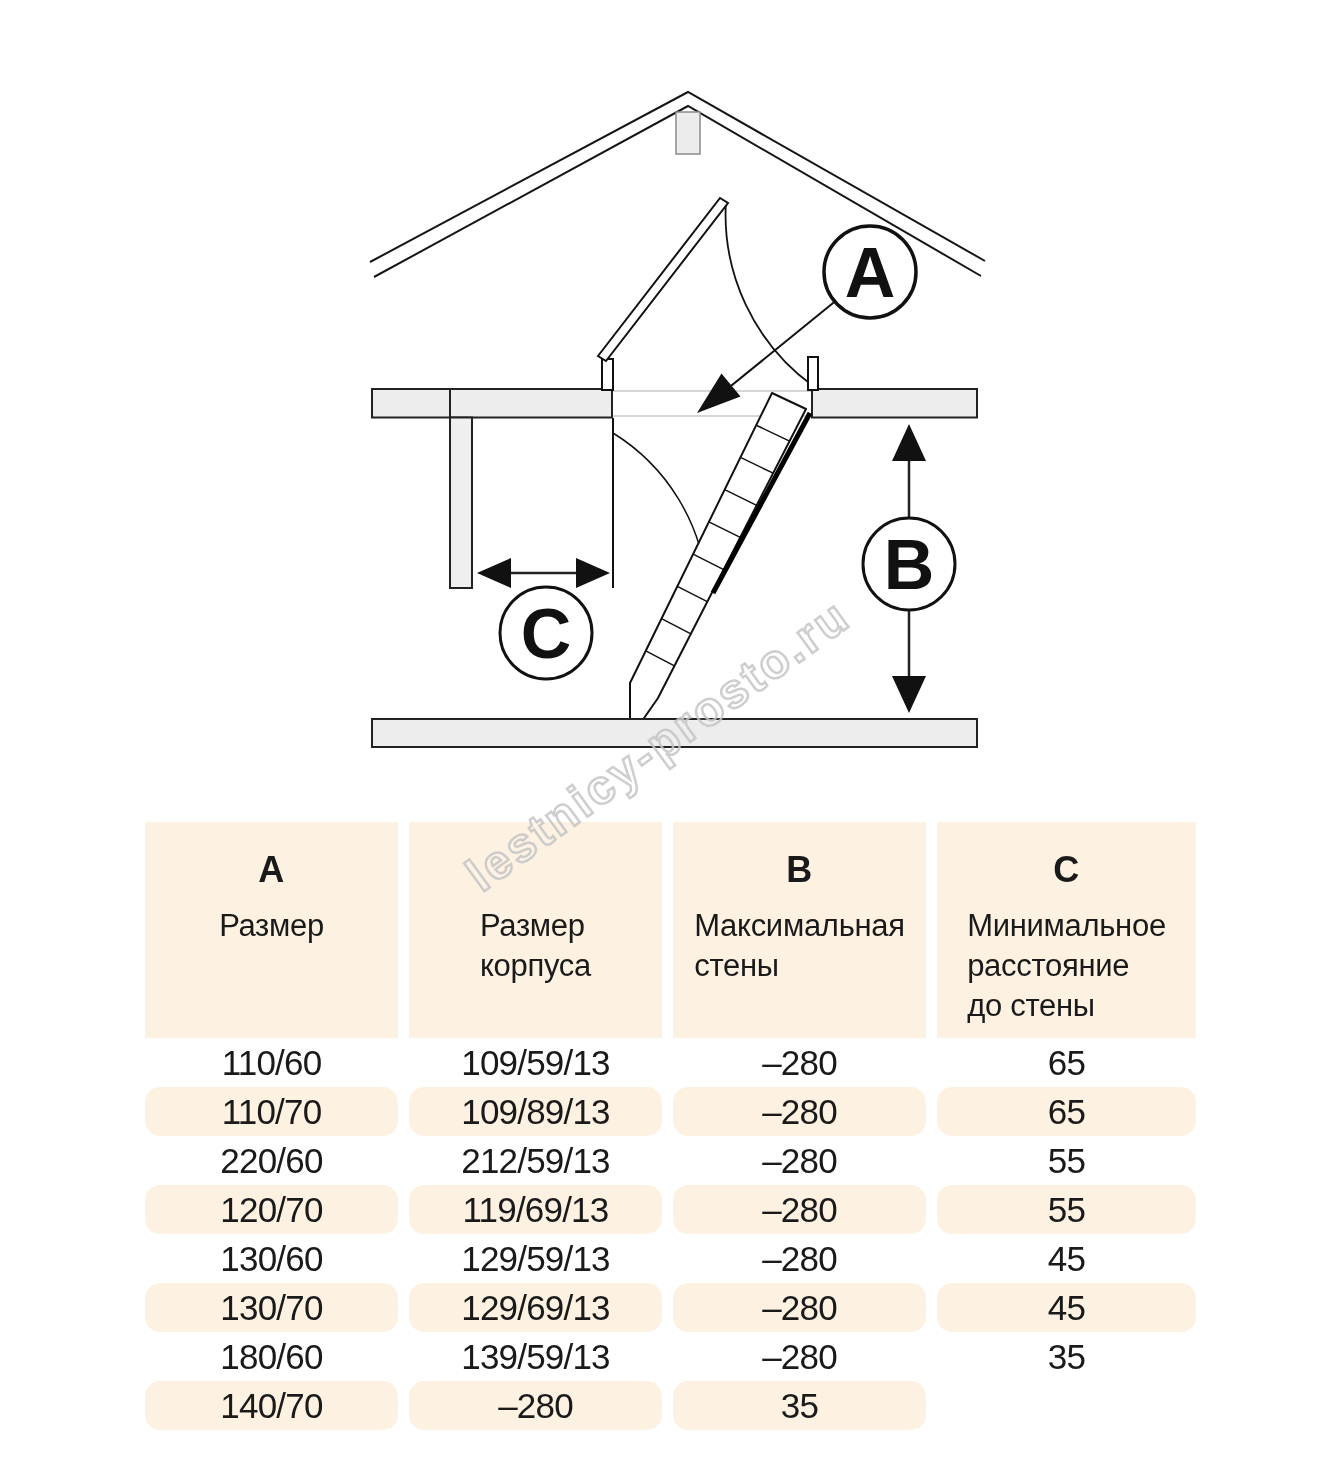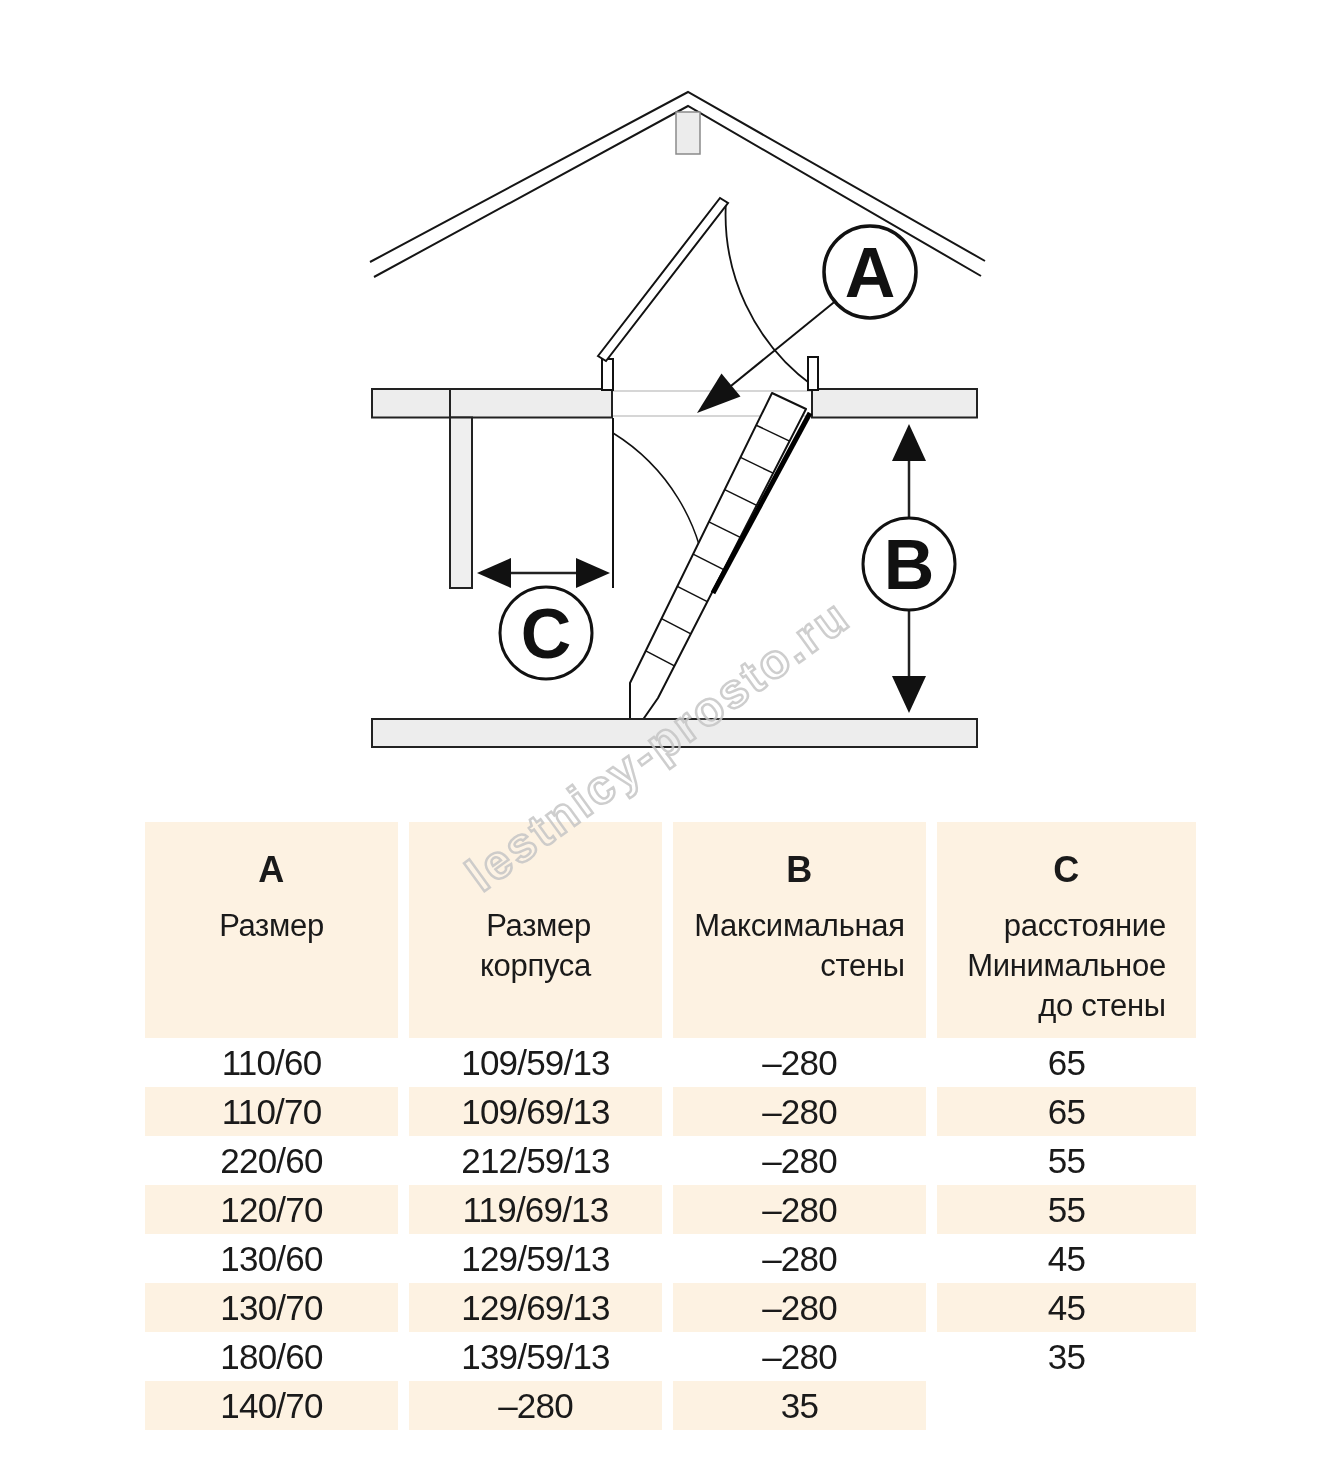--- a/index.html
+++ b/index.html
@@ -12,24 +12,24 @@
              color:rgba(255,255,255,0.12);
              -webkit-text-stroke:2.5px var(--wm,#c6c6c6);
              opacity:.85;pointer-events:none;}
   #spec-table{position:absolute;left:145px;top:822px;z-index:2;
               display:grid;grid-template-columns:253px 253px 253px 259px;
               grid-auto-rows:49px;grid-template-rows:216px;column-gap:11px;}
   .hcell{background:var(--stripe,#fdf2e2);text-align:center;overflow:hidden;}
   .hletter{margin-top:26px;line-height:44px;font-size:36px;font-weight:bold;
            letter-spacing:.5px;min-height:44px;}
   .hdesc{margin-top:14px;line-height:40px;font-size:31px;display:inline-block;
-         text-align:right;letter-spacing:-0.3px;}
+         text-align:left;letter-spacing:-0.3px;}
   .dcell{line-height:49px;font-size:35px;text-align:center;letter-spacing:-0.8px;
          white-space:nowrap;}
-  .dcell.bg{background:var(--stripe,#fdf2e2);}
+  .dcell.bg{background:var(--stripe,#fdf2e2);border-radius:15px;}
   svg text.circle-letter{font-family:"Liberation Sans", sans-serif;font-weight:bold;
          font-size:70px;fill:#111;text-anchor:middle;}
 </style>
 </head>
 <body>
 
 <div id="stage" style="--stripe: #fdf2e2; --ink: #1a1a1a; --wm: #c6c6c6;">
 
   <svg id="diagram-svg" width="1334" height="820" viewBox="0 0 1334 820">
 
@@ -114,27 +114,27 @@
       <text class="circle-letter" x="546" y="658">C</text>
     </g>
   </svg>
 
   <div id="watermark">lestnicy-prosto.ru</div>
 
   <div id="spec-table">
       <div class="hcell"><div class="hletter">A</div><div class="hdesc"><div>Размер</div></div></div>
       <div class="hcell"><div class="hletter"></div><div class="hdesc"><div>Размер</div><div>корпуса</div></div></div>
       <div class="hcell"><div class="hletter">B</div><div class="hdesc"><div>Максимальная</div><div>стены</div></div></div>
-      <div class="hcell"><div class="hletter">C</div><div class="hdesc"><div>расстояние</div><div>Минимальное</div><div>до стены</div></div></div>
+      <div class="hcell"><div class="hletter">C</div><div class="hdesc"><div>Минимальное</div><div>расстояние</div><div>до стены</div></div></div>
       <div class="dcell">110/60</div>
       <div class="dcell">109/59/13</div>
       <div class="dcell">–280</div>
       <div class="dcell">65</div>
       <div class="dcell bg">110/70</div>
-      <div class="dcell bg">109/69/13</div>
+      <div class="dcell bg">109/89/13</div>
       <div class="dcell bg">–280</div>
       <div class="dcell bg">65</div>
       <div class="dcell">220/60</div>
       <div class="dcell">212/59/13</div>
       <div class="dcell">–280</div>
       <div class="dcell">55</div>
       <div class="dcell bg">120/70</div>
       <div class="dcell bg">119/69/13</div>
       <div class="dcell bg">–280</div>
       <div class="dcell bg">55</div>

